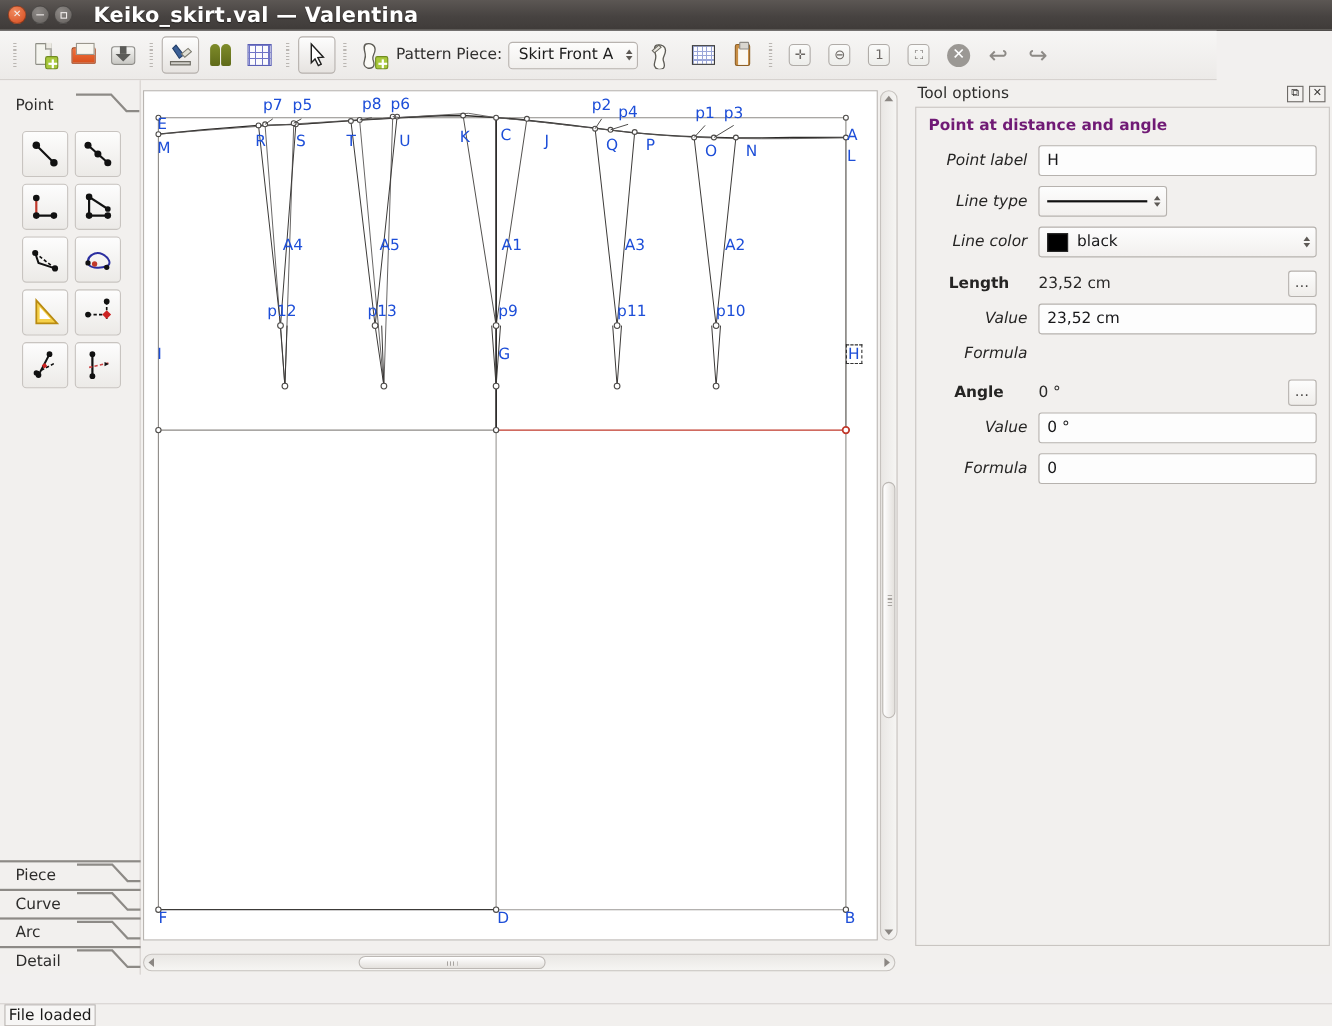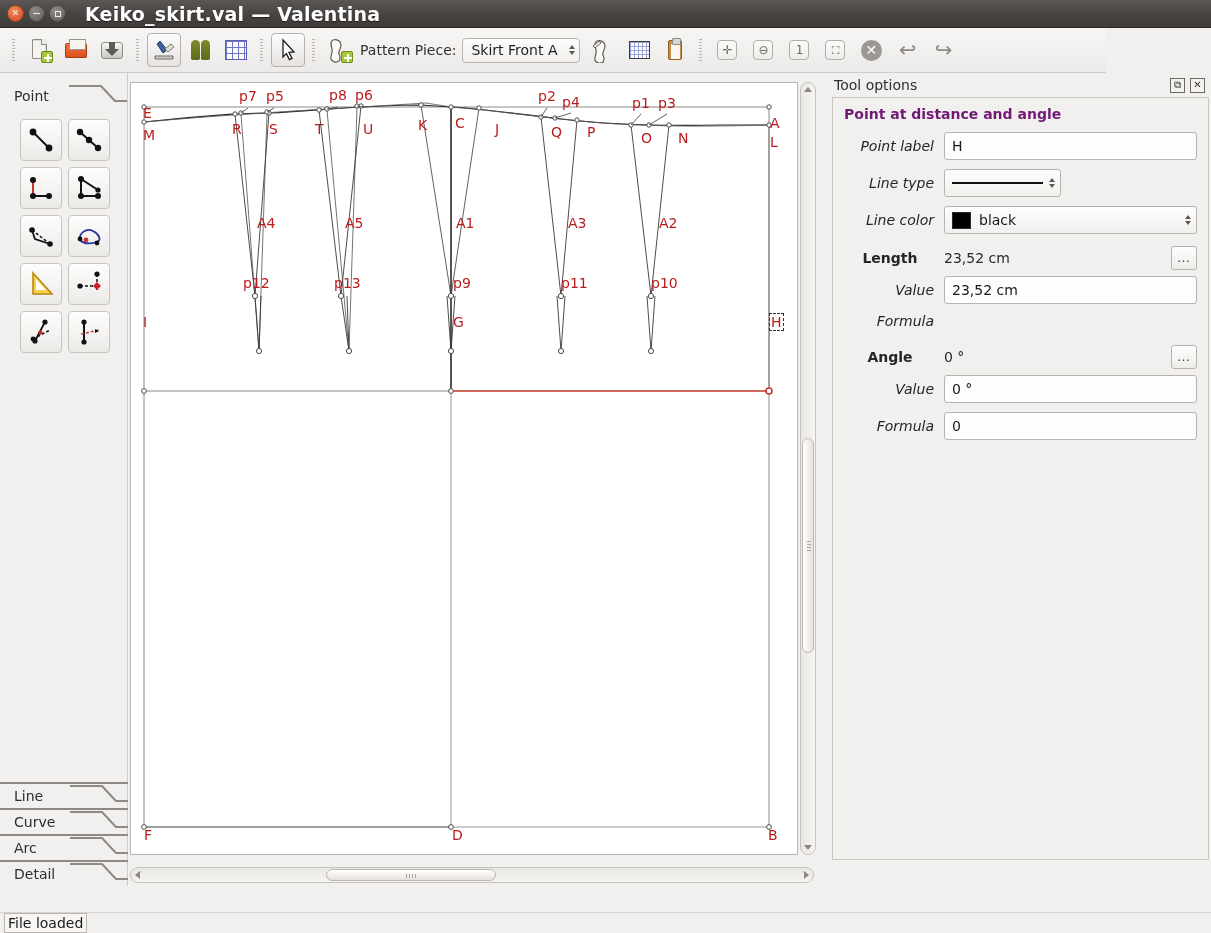--- a/index.html
+++ b/index.html
@@ -153,21 +153,21 @@
     position:absolute; top:1px; left: 195px; width: 170px; height:12px;
     background: linear-gradient(to bottom,#ffffff,#e4e1dd);
     border:1px solid #bcb8b4; border-radius:6px;
   }
   .hthumb .gripdots{position:absolute;top:4px;left:50%;margin-left:-5px;width:10px;height:4px;
     background-image:repeating-linear-gradient(to right,#a8a4a0 0 1px,transparent 1px 3px);}
   .sc-harrow{position:absolute;top:3px;width:0;height:0;border-top:4px solid transparent;border-bottom:4px solid transparent;}
   .sc-harrow.lt{left:4px;border-right:5px solid #8b8783;}
   .sc-harrow.rt{right:4px;border-left:5px solid #8b8783;}
 
-  .ptlabel { position: absolute; font-size: 14px; color: #b91c1c; font-family: "DejaVu Sans","Liberation Sans",sans-serif; white-space: nowrap; }
+  .ptlabel { position: absolute; font-size: 14px; color: #1d4ed8; font-family: "DejaVu Sans","Liberation Sans",sans-serif; white-space: nowrap; }
   .ptlabel.sel { border: 1px dashed #333; padding: 0 1px; }
 
   
   .rightdock {
     position: absolute; left: 830px; top: 73px; width: 381px; height: 813px;
     background: #f2f0ee;
   }
   .rd-title {
     height: 24px; display:flex; align-items:center; padding: 0 6px 0 4px;
     font-size: 14px; color: #2f2e2d;
@@ -453,21 +453,21 @@
             <line x1="7" y1="17" x2="25" y2="13" stroke="#cc4444" stroke-width="1.5" stroke-dasharray="3,2"></line>
             <circle cx="10" cy="5" r="2.6" fill="#111"></circle>
             <circle cx="10" cy="25" r="2.6" fill="#111"></circle>
             <path d="M21 12l4 2-4 2z" fill="#111"></path>
           </svg>
       </div>
     </div>
 
     <div class="bottomgroups">
       <div class="grp-head">
-        <span>Line</span>
+        <span>Piece</span>
         <span class="slash">
           <svg width="58" height="26" viewBox="0 0 58 26">
               <path d="M0 2h32l14 15h12" fill="none" stroke="#8d8a86" stroke-width="2"></path>
             </svg>
         </span>
       </div>
       <div class="grp-head">
         <span>Curve</span>
         <span class="slash">
           <svg width="58" height="26" viewBox="0 0 58 26">

